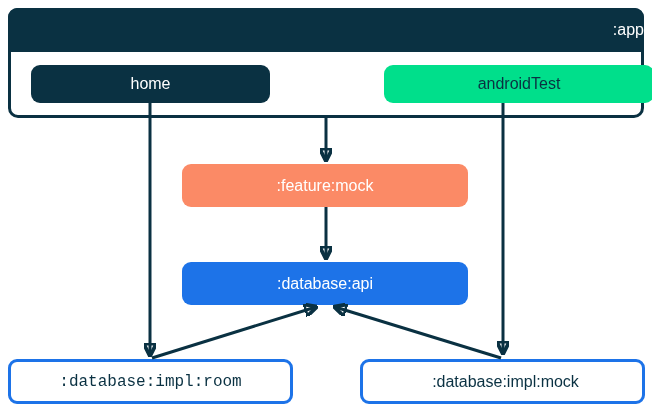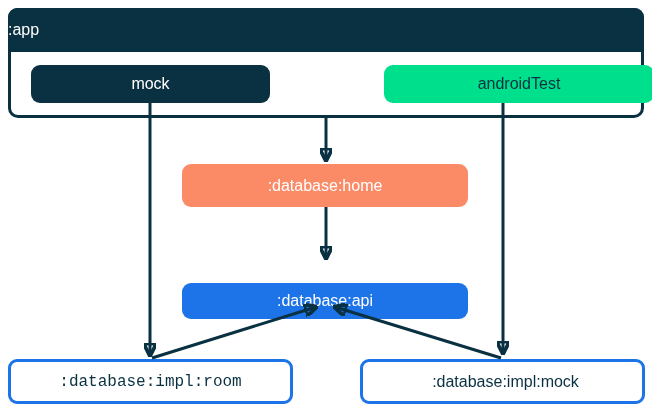--- a/index.html
+++ b/index.html
@@ -22,43 +22,43 @@
     left: 8px; top: 8px; width: 636px; height: 110px;
     border: 3px solid #0A3142;
     border-radius: 10px;
     background: #ffffff;
   }
   .app-header {
     left: 8px; top: 8px; width: 636px; height: 44px;
     background: #0A3142;
     border-radius: 9px 9px 0 0;
     color: #ffffff;
-    display: flex; align-items: center; justify-content: flex-start;
+    display: flex; align-items: center; justify-content: flex-end;
   }
 
   .node {
     display: flex; align-items: center; justify-content: center;
     border-radius: 9px;
     white-space: nowrap;
   }
   .chip-main {
     left: 31px; top: 65px; width: 239px; height: 38px;
     background: #0A3142; color: #ffffff;
   }
   .chip-androidtest {
     left: 384px; top: 65px; width: 270px; height: 38px;
     background: #00DF8B; color: #0A3142;
   }
   .node-feature-home {
     left: 182px; top: 164px; width: 286px; height: 43px;
     background: #FB8A66; color: #ffffff;
   }
   .node-database-api {
-    left: 182px; top: 262px; width: 286px; height: 36px;
-    background: #1D73E8; color: #ffffff; margin-top: 21px;
+    left: 182px; top: 262px; width: 286px; height: 43px;
+    background: #1D73E8; color: #ffffff;
   }
   .node-outline {
     background: #ffffff;
     border: 3px solid #1D73E8;
     color: #0A3142;
   }
   .node-impl-room { left: 8px;   top: 359px; width: 285px; height: 45px; font-family: Liberation Mono, monospace; }
   .node-impl-mock { left: 360px; top: 359px; width: 285px; height: 45px; padding-left: 6px; }
 
   .edges {
@@ -70,28 +70,28 @@
 </head>
 <body>
 
 <div class="canvas">
 
   <div class="abs app-outline"></div>
   <div class="abs app-header">
     <span>:app</span>
   </div>
   <div class="abs node chip-main">
-    <span>mock</span>
+    <span>home</span>
   </div>
   <div class="abs node chip-androidtest">
     <span>androidTest</span>
   </div>
 
   <div class="abs node node-feature-home">
-    <span>:database:home</span>
+    <span>:feature:mock</span>
   </div>
   <div class="abs node node-database-api">
     <span>:database:api</span>
   </div>
   <div class="abs node node-outline node-impl-room">
     <span>:database:impl:room</span>
   </div>
   <div class="abs node node-outline node-impl-mock">
     <span>:database:impl:mock</span>
   </div>

